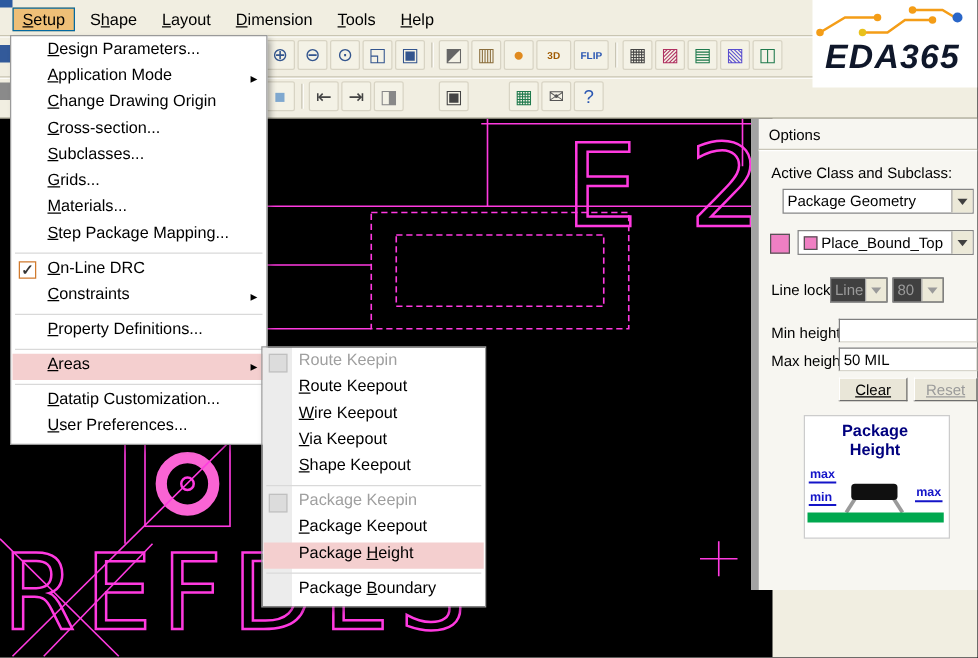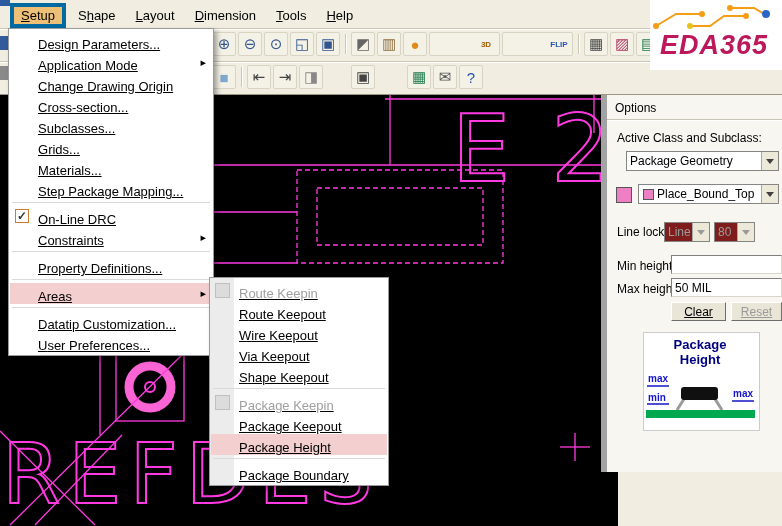--- a/index.html
+++ b/index.html
@@ -4,27 +4,27 @@
 <style>
   html,body{margin:0;padding:0;background:#555;}
   .screen{position:relative;width:782px;height:526px;overflow:hidden;
           font-family:"Liberation Sans",sans-serif;background:#f1eee1;color:#000;}
 
   
   .corner-chip{position:absolute;left:0;top:0;width:10px;height:6px;background:#2c5aa0;}
   .menubar{position:absolute;left:0;top:3px;width:655px;height:24px;display:flex;
            align-items:center;padding-left:10px;gap:4px;font-size:13px;z-index:6;}
   .mb-item{padding:2px 8px;white-space:nowrap;cursor:default;}
-  .mb-item.active{background:#eebf77;border:4px solid #0369a1;padding:1px 7px;}
+  .mb-item.active{background:#eebf77;border:1px solid #0369a1;padding:1px 7px;}
   .hline{position:absolute;left:0;width:655px;height:1px;background:#c9c5b2;box-shadow:0 1px 0 #ffffff;}
   .toolbar-bottom{position:absolute;left:0;top:94px;width:782px;height:1px;background:#9a9786;}
   .trow{position:absolute;display:flex;align-items:center;gap:2px;z-index:4;}
   .tbtn{width:22px;height:22px;display:flex;align-items:center;justify-content:center;
         font-size:15px;background:#f4f2e6;border:1px solid #d8d4c4;border-radius:2px;cursor:default;}
-  .tb-text{font-size:8px;font-weight:bold;width:26px;letter-spacing:0;padding-left:43px;}
+  .tb-text{font-size:8px;font-weight:bold;width:26px;letter-spacing:0;}
   .tsep{width:1px;height:20px;background:#c9c5b4;box-shadow:1px 0 0 #fff;margin:0 3px;}
   .edge-strip{position:absolute;left:0;top:28px;width:8px;height:330px;z-index:1;}
   .edge-strip i{position:absolute;left:0;width:8px;height:14px;display:block;}
 
   
   .logo-area{position:absolute;left:650px;top:0;width:132px;height:70px;background:#fff;z-index:5;}
   .logo-text{position:absolute;left:10px;top:30px;font-size:27px;font-weight:bold;
              font-style:italic;letter-spacing:1px;}
 
   
@@ -38,41 +38,41 @@
   .panel-title{position:absolute;left:8px;top:6px;font-size:12px;}
   .panel-divider{position:absolute;left:0;top:24px;width:100%;height:1px;background:#c8c5b8;box-shadow:0 1px 0 #fff;}
   .plabel{position:absolute;font-size:12px;white-space:nowrap;}
   .combo{position:absolute;height:20px;background:#fff;border:1px solid #858585;display:flex;
          align-items:center;font-size:12px;box-sizing:border-box;cursor:default;}
   .combo-text{flex:1;padding:0 3px;white-space:nowrap;overflow:hidden;}
   .combo-btn{width:16px;height:100%;background:#ece9d8;border-left:1px solid #aaa;
              display:flex;align-items:center;justify-content:center;flex:0 0 16px;}
   .combo-arrow{width:0;height:0;border-left:4px solid transparent;border-right:4px solid transparent;
                border-top:5px solid #404040;}
-  .combo.disabled{background:#7f1d1d;color:#9a9a9a;}
+  .combo.disabled{background:#404040;color:#9a9a9a;}
   .combo.disabled .combo-arrow{border-top-color:#9a9a9a;}
   .combo-chip{width:9px;height:9px;margin-left:4px;border:1px solid #555;flex:0 0 9px;}
   .swatch{position:absolute;width:14px;height:14px;border:1px solid #555;}
   .tinput{position:absolute;height:19px;border:1px solid;border-color:#7f7f7f #d7d5cc #d7d5cc #7f7f7f;
           background:#fff;font:12px "Liberation Sans",sans-serif;padding:0 3px;box-sizing:border-box;}
   .btn{position:absolute;height:19px;background:#e9e6d8;border:1px solid;
        border-color:#ffffff #6d6d6d #6d6d6d #ffffff;font:12px "Liberation Sans",sans-serif;cursor:default;text-decoration:underline;}
   .btn.disabled{color:#9a9a9a;}
   .diagram{position:absolute;left:36px;top:237px;width:115px;height:97px;background:#fff;border:1px solid #ccc;}
   .dg-title{font:bold 13px "Liberation Sans",sans-serif;fill:#00007e;text-anchor:middle;}
   .dg-blue{font:bold 10px "Liberation Sans",sans-serif;fill:#1414c8;}
   .dg-bline{stroke:#1414c8;stroke-width:1.5;}
 
   
   .menu{position:absolute;background:#fff;border:1px solid #9a9a9a;box-shadow:3px 3px 5px rgba(0,0,0,.35);
         padding:2px 1px;z-index:50;font-size:13px;}
   .setup-menu{left:8px;top:28px;width:202px;}
   .areas-submenu{left:209px;top:277px;width:176px;
         background:linear-gradient(to right,#ececec 24px,#fff 24px);}
-  .mi{position:relative;height:21px;display:flex;align-items:flex-end;padding-left:28px;cursor:default;text-decoration:underline;}
+  .mi{position:relative;height:21px;display:flex;align-items:flex-start;padding-left:28px;cursor:default;}
   .mi-label{white-space:nowrap;}
   .mi.hl{background:#f4cfcf;}
   .mi.dis .mi-label{color:#9f9f9f;}
   .msep{height:1px;background:#d9d9d9;margin:3px 2px;}
   .subarrow{position:absolute;right:6px;top:4px;font-size:11px;}
   .cb{position:absolute;left:5px;top:3px;width:14px;height:14px;background:#fff;border:1px solid #d07a2e;
       color:#333;font-size:12px;line-height:13px;text-align:center;font-weight:bold;box-sizing:border-box;}
   .ph{position:absolute;left:4px;top:3px;width:15px;height:15px;background:#dcdcdc;border:1px solid #c0c0c0;box-sizing:border-box;}
   u{text-decoration:underline;}
 </style>
@@ -143,21 +143,21 @@
       </g>
       <g fill="#f49d17">
         <circle cx="6" cy="26" r="3"></circle>
           <circle cx="52" cy="14" r="3"></circle>
         <circle cx="96" cy="16" r="3"></circle>
           <circle cx="80" cy="8" r="3"></circle>
       </g>
       <circle cx="116" cy="14" r="4" fill="#2a66c8"></circle>
       <circle cx="40" cy="26" r="3" fill="#e8c11c"></circle>
     </svg>
-    <div class="logo-text" style="color: #be185d;">EDA365</div>
+    <div class="logo-text" style="color: #0f172a;">EDA365</div>
   </div>
 
   <div class="canvas">
     <svg width="601" height="431" viewBox="0 0 601 431">
       <g stroke="#ff3ae0" fill="none" stroke-width="1.3">
         <line x1="385" y1="4" x2="601" y2="4"></line>
         <line x1="390" y1="0" x2="390" y2="70"></line>
         <line x1="212" y1="70" x2="601" y2="70"></line>
         <rect x="297" y="75" width="206" height="93" stroke-dasharray="5 3"></rect>
         <rect x="317" y="93" width="166" height="57" stroke-dasharray="5 3"></rect>

